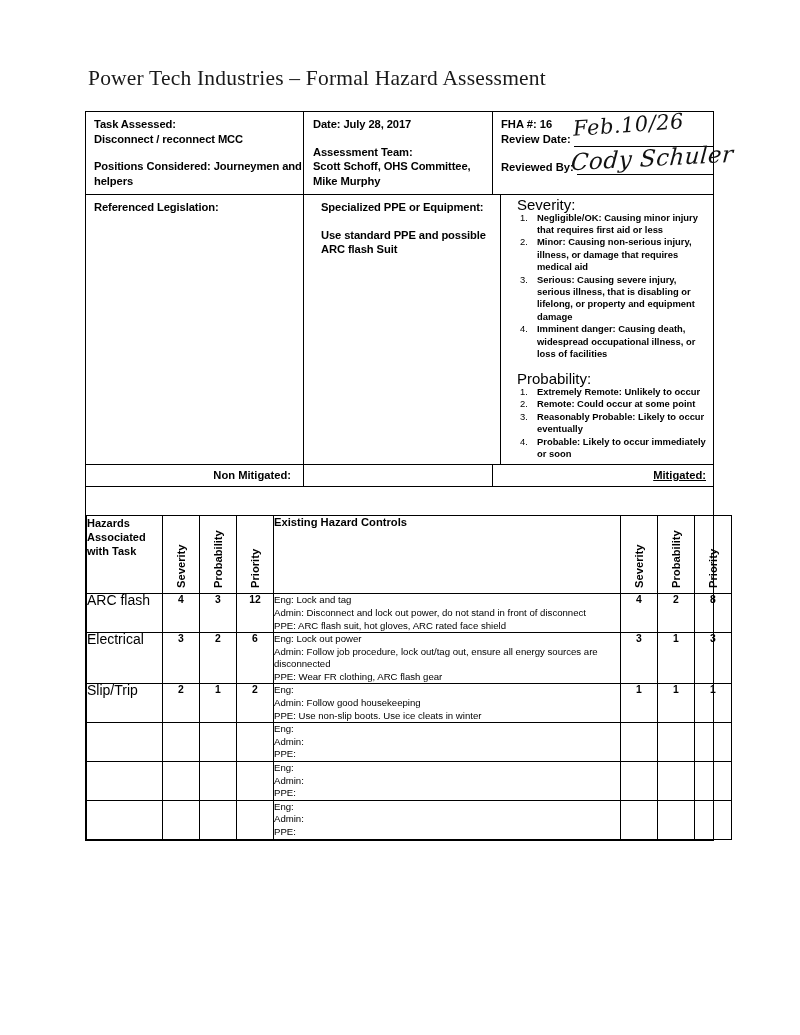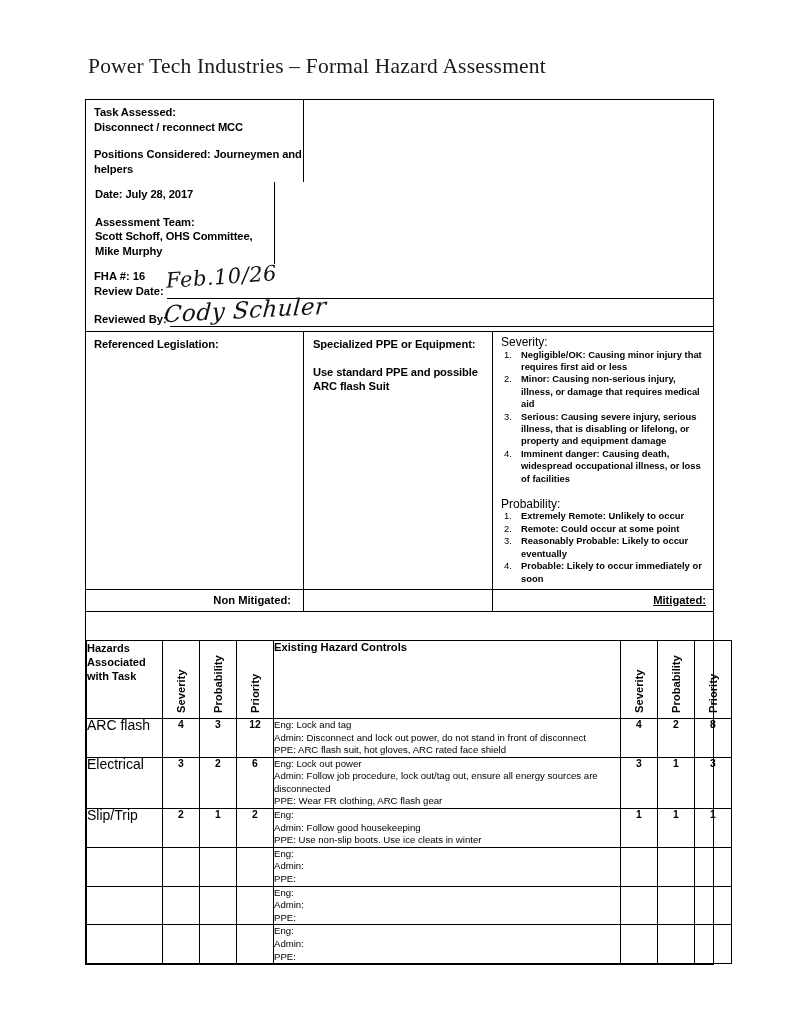--- a/index.html
+++ b/index.html
@@ -11,21 +11,21 @@
     width: 800px;
     height: 1035px;
     position: relative;
     font-family: "Liberation Sans", sans-serif;
     color: #000000;
     overflow: hidden;
   }
 
   .page {
     position: absolute;
-    left: 0; top: 4px;
+    left: 0; top: 16px;
     width: 800px;
     height: 854px;
     background: #fff;
   }
 
   
   .doc-title {
     position: absolute;
     left: 88px;
     top: 50px;
@@ -58,21 +58,20 @@
     font-size: 11.2px;
     line-height: 14.5px;
     letter-spacing: -0.1px;
   }
 
   
   .hdr-row {
     display: flex;
     align-items: stretch;
     border-bottom: 1.4px solid #000;
-    flex-direction: column;
   }
   .hdr-c1 { width: 218px; border-right: 1.4px solid #000; padding: 5px 0 6px 8px; }
   .hdr-c2 { width: 189px; border-right: 1.4px solid #000; padding: 5px 0 6px 9px; }
   .hdr-c3 { flex: 1; padding: 5px 0 4px 8px; position: relative; }
 
   .gap-line { height: 13px; }
 
   
   .fha-line { display: flex; align-items: flex-end; }
   .fha-label { font-weight: bold; font-size: 11.2px; line-height: 15px; white-space: nowrap; }
@@ -99,27 +98,27 @@
   }
   .hand-sig {
     left: 78px;
     top: 33px;
     font-size: 23px;
     transform: rotate(-3deg) skewX(-7deg);
     letter-spacing: 0.5px;
   }
 
   
-  .mid-row { display: flex; align-items: stretch; border-bottom: 1.4px solid #000; }
+  .mid-row { display: flex; align-items: stretch; border-bottom: 1.4px solid #000; gap: 8px; }
   .mid-c1 { width: 218px; border-right: 1.4px solid #000; padding: 5px 0 0 8px; }
   .mid-c2 { width: 189px; border-right: 1.4px solid #000; padding: 5px 0 0 9px; }
   .mid-c3 { flex: 1; padding: 4px 6px 4px 8px; }
 
   .legend-head {
-    font-size: 12px;
+    font-size: 15px;
     line-height: 12.5px;
     font-weight: normal;
   }
   .legend-list {
     list-style: none;
     margin: 0;
     padding: 0;
   }
   .legend-list li {
     display: flex;

